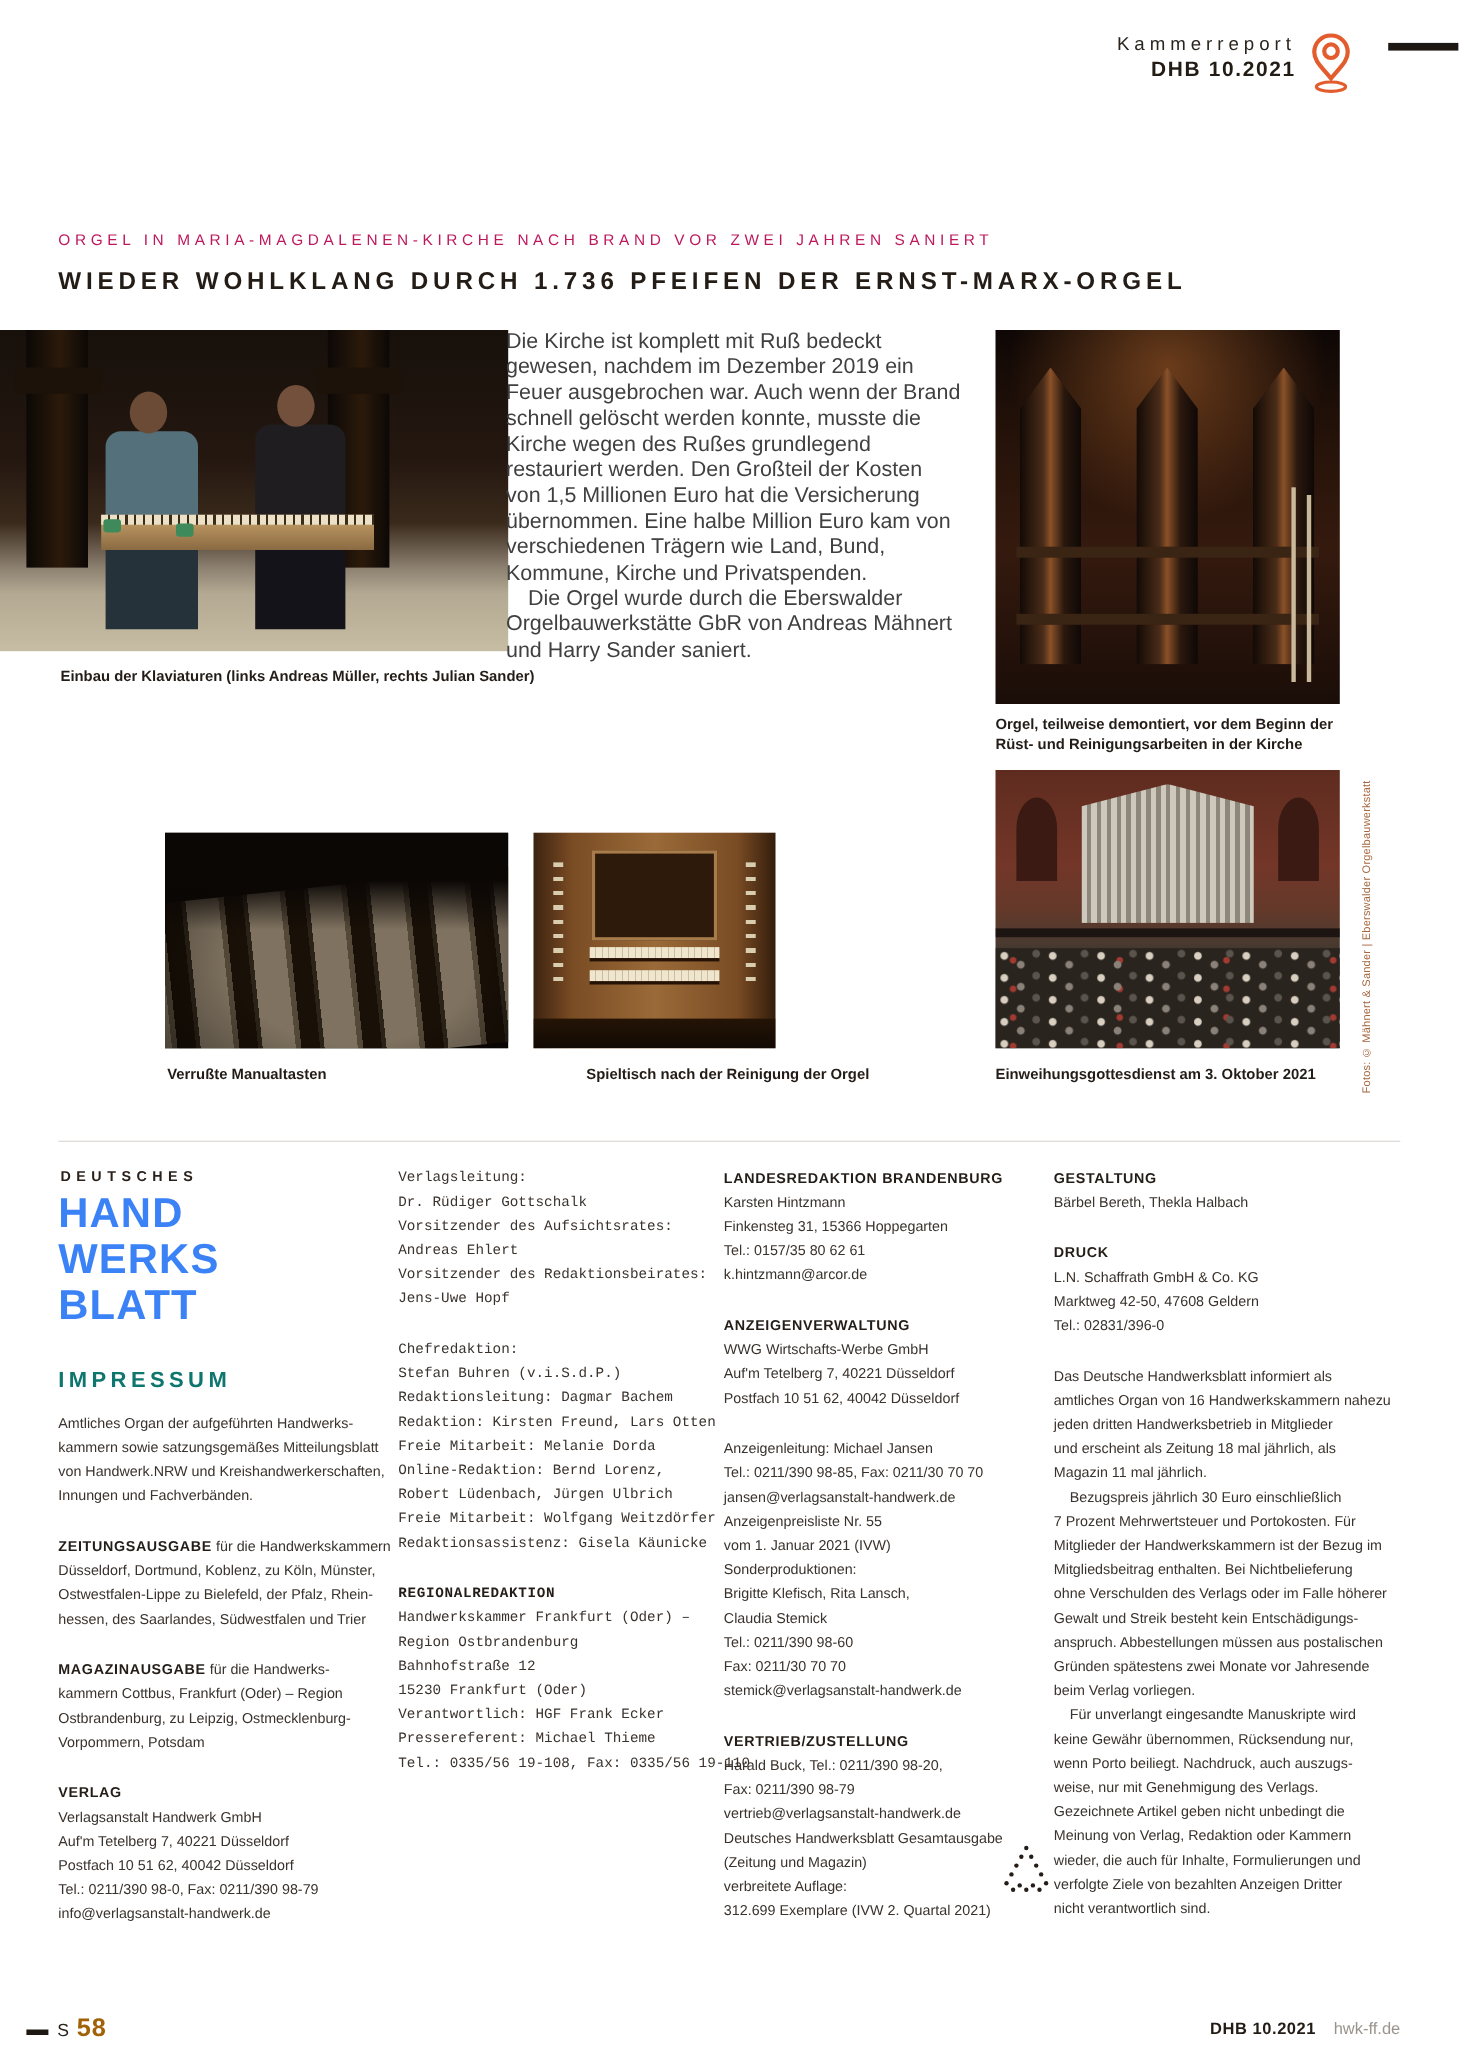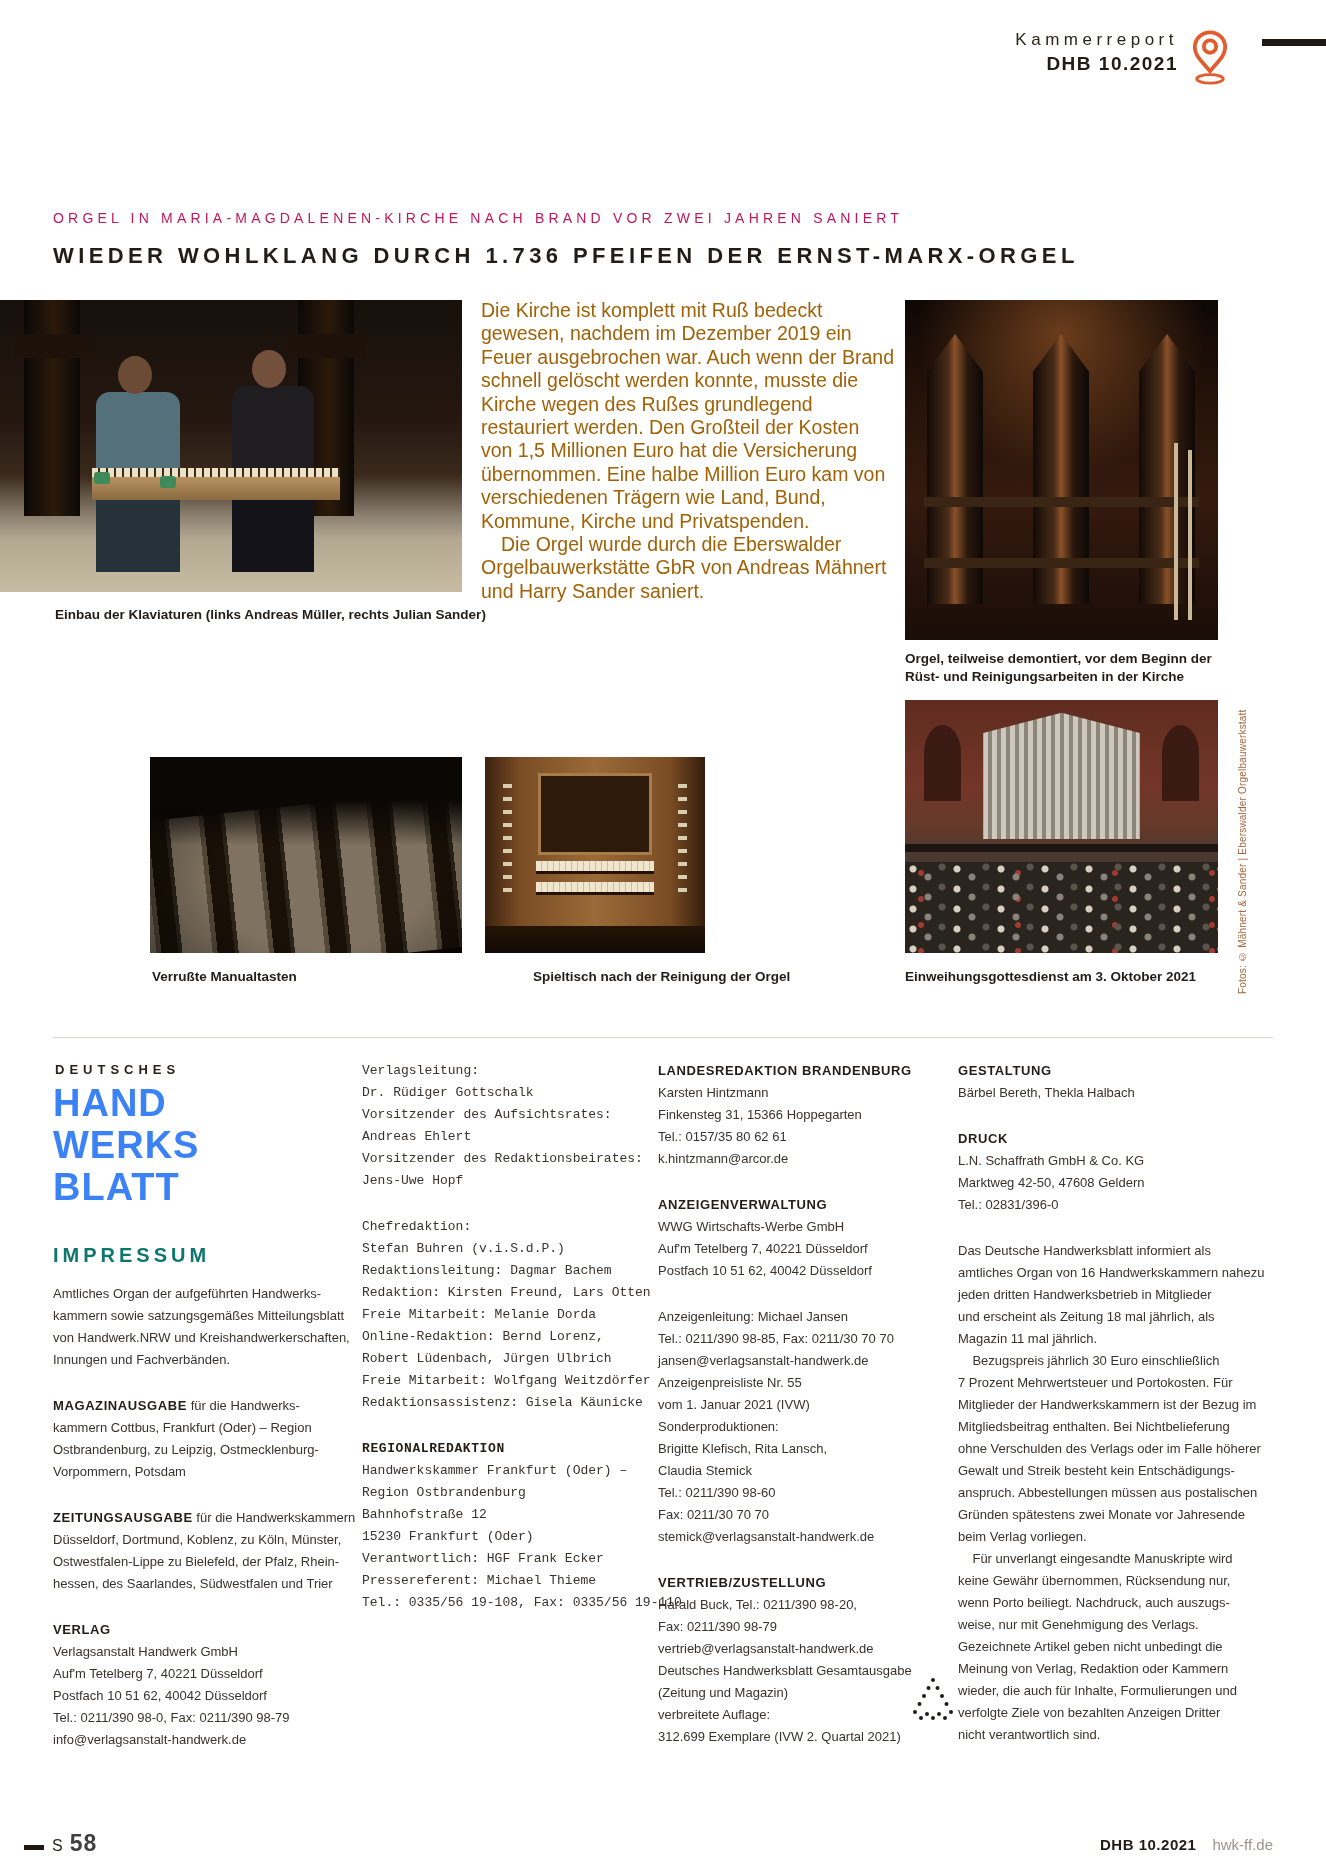--- a/index.html
+++ b/index.html
@@ -14,21 +14,21 @@
   .hdr-section { top:30px; right:148px; font-size:17px; letter-spacing:4.5px; color:#2a241e; }
   .hdr-issue   { top:53px; right:148px; font-size:19px; font-weight:bold; letter-spacing:1.5px; color:#231c15; }
   .hdr-pin     { top:28px; left:1191px; width:38px; height:58px; }
   .hdr-bar     { top:39px; left:1262px; width:64px; height:7px; background:#1d1813; }
 
   
   .kicker   { top:210px; left:53px; font-size:14px; letter-spacing:4.2px; color:#be185d; }
   .headline { top:243px; left:53px; font-size:22px; font-weight:bold; letter-spacing:4.4px; color:#241d17; }
 
   
-  .bodycopy { top:299px; left:481px; width:415px; font-size:19.5px; line-height:23.4px; color:#a16207; }
+  .bodycopy { top:299px; left:460px; width:415px; font-size:19.5px; line-height:23.4px; color:#404040; }
   .bodycopy p + p { text-indent:20px; }
 
   
   .caption { font-size:13.5px; font-weight:bold; color:#241d17; line-height:18px; }
   .cap-einbau { top:606px; left:55px; }
   .cap-demont { top:650px; left:905px; width:318px; }
   .cap-manual { top:968px; left:152px; }
   .cap-spielt { top:968px; left:485px;margin-left:48px; }
   .cap-gottes { top:968px; left:905px; }
 
@@ -113,21 +113,21 @@
   .imp-block { margin-bottom:24px; }
   .imp-line { white-space:pre; line-height:22px; }
   .imp-title { font-weight:bold; letter-spacing:.6px; color:#241d17; }
 
   .ivw { top:1676px; left:912px; width:42px; height:46px; }
 
   
   .foot-tick { top:1845px; left:24px; width:20px; height:5px; background:#1d1813; }
   .foot-left { top:1830px; left:52px; display:flex; align-items:baseline; gap:7px; }
   .foot-s { font-size:16px; color:#2a241e; }
-  .foot-num { font-size:23px; font-weight:bold; color:#404040; letter-spacing:1px; }
+  .foot-num { font-size:23px; font-weight:bold; color:#a16207; letter-spacing:1px; }
   .foot-right { top:1836px; right:53px; display:flex; align-items:baseline; gap:16px; }
   .foot-issue { font-size:15px; font-weight:bold; letter-spacing:.5px; color:#231c15; }
   .foot-site { font-size:15px; color:#9a948c; }
 </style>
 </head>
 <body>
 
 <div class="abs hdr-section">Kammerreport</div>
 <div class="abs hdr-issue">DHB 10.2021</div>
 <svg class="abs hdr-pin" viewBox="0 0 40 58">
@@ -219,36 +219,36 @@
       <div>
 
       <div class="imp-line">Amtliches Organ der aufgeführten Handwerks-</div>
         <div class="imp-line">kammern sowie satzungsgemäßes Mitteilungsblatt</div>
         <div class="imp-line">von Handwerk.NRW und Kreishandwerkerschaften,</div>
         <div class="imp-line">Innungen und Fachverbänden.</div>
       </div>
     </div>
 
     <div class="imp-block">
+      <div class="imp-line"><strong class="imp-title">ZEITUNGSAUSGABE</strong><span> für die Handwerkskammern</span></div>
+      <div>
+
+      <div class="imp-line">Düsseldorf, Dortmund, Koblenz, zu Köln, Münster,</div>
+        <div class="imp-line">Ostwestfalen-Lippe zu Bielefeld, der Pfalz, Rhein-</div>
+        <div class="imp-line">hessen, des Saarlandes, Südwestfalen und Trier</div>
+      </div>
+    </div>
+
+    <div class="imp-block">
       <div class="imp-line"><strong class="imp-title">MAGAZINAUSGABE</strong><span> für die Handwerks-</span></div>
       <div>
 
       <div class="imp-line">kammern Cottbus, Frankfurt (Oder) – Region</div>
         <div class="imp-line">Ostbrandenburg, zu Leipzig, Ostmecklenburg-</div>
         <div class="imp-line">Vorpommern, Potsdam</div>
-      </div>
-    </div>
-
-    <div class="imp-block">
-      <div class="imp-line"><strong class="imp-title">ZEITUNGSAUSGABE</strong><span> für die Handwerkskammern</span></div>
-      <div>
-
-      <div class="imp-line">Düsseldorf, Dortmund, Koblenz, zu Köln, Münster,</div>
-        <div class="imp-line">Ostwestfalen-Lippe zu Bielefeld, der Pfalz, Rhein-</div>
-        <div class="imp-line">hessen, des Saarlandes, Südwestfalen und Trier</div>
       </div>
     </div>
 
     <div class="imp-block">
       <div class="imp-line"><strong class="imp-title">VERLAG</strong><span></span></div>
       <div>
 
       <div class="imp-line">Verlagsanstalt Handwerk GmbH</div>
         <div class="imp-line">Auf'm Tetelberg 7, 40221 Düsseldorf</div>
         <div class="imp-line">Postfach 10 51 62, 40042 Düsseldorf</div>

